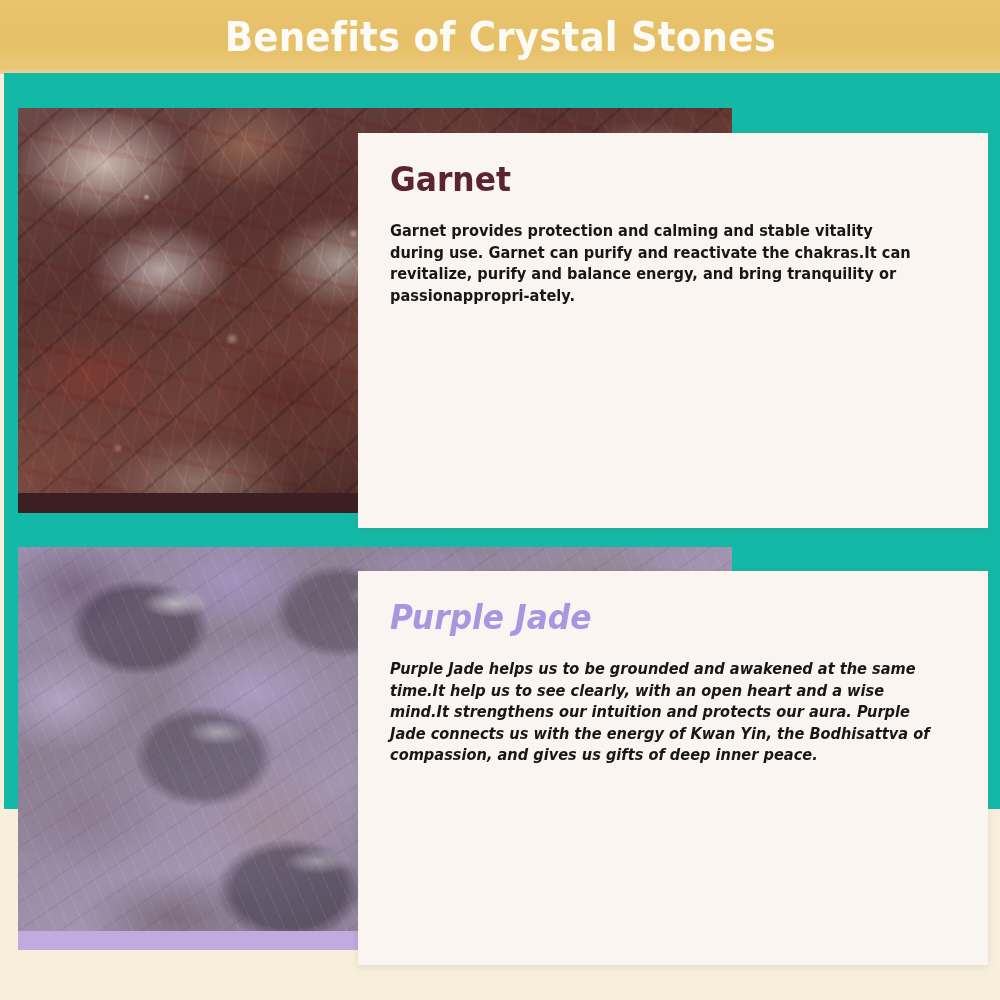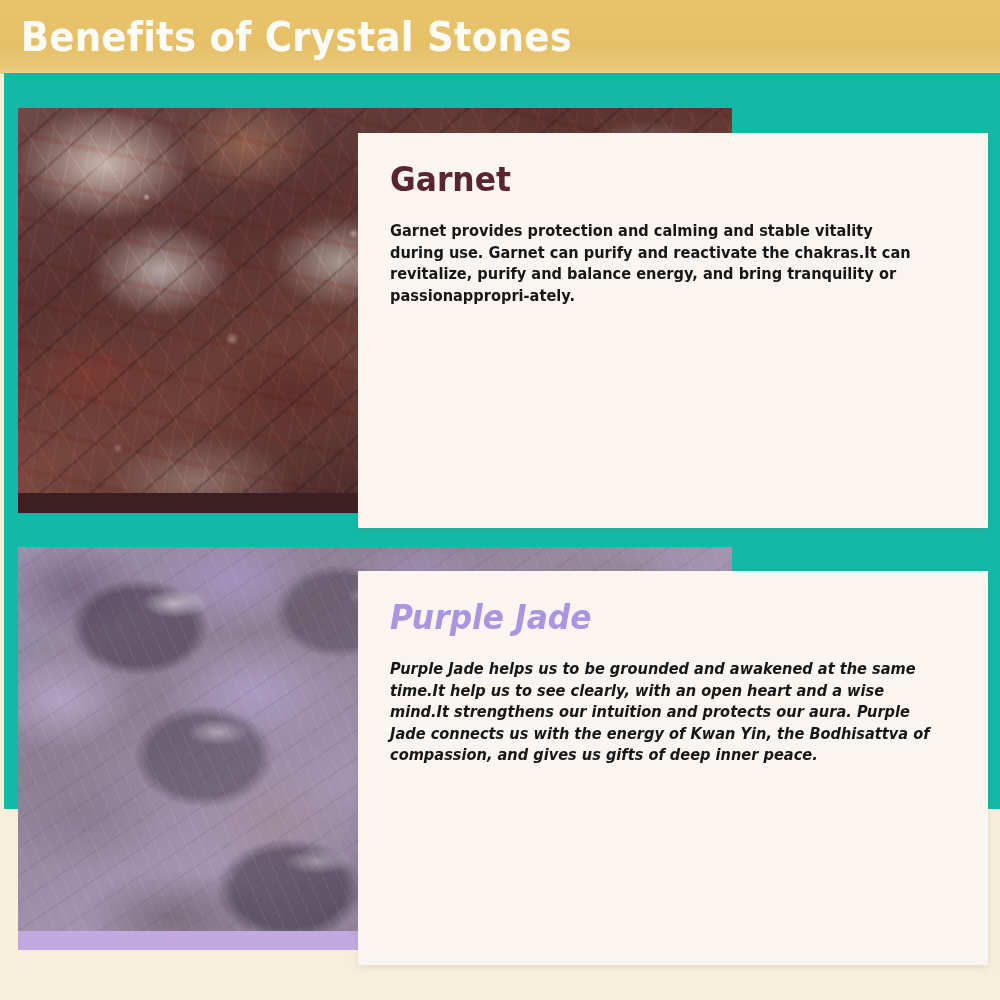--- a/index.html
+++ b/index.html
@@ -19,20 +19,21 @@
 
   
   .header-bar {
     position: absolute;
     left: 0; top: 0;
     width: 1000px;
     height: 74px;
     background: linear-gradient(180deg, #e9c46d 0%, #e6c068 62%, #e9c877 92%, #ecd294 100%);
     display: flex;
     align-items: center;
+    justify-content: center;
   }
   .header-title {
     font-family: "DejaVu Sans", sans-serif;
     font-size: 40px;
     font-weight: bold;
     color: #fdfbf6;
     letter-spacing: 0.2px;
     line-height: 1;
     text-align: center;
     transform: scaleX(0.93);

